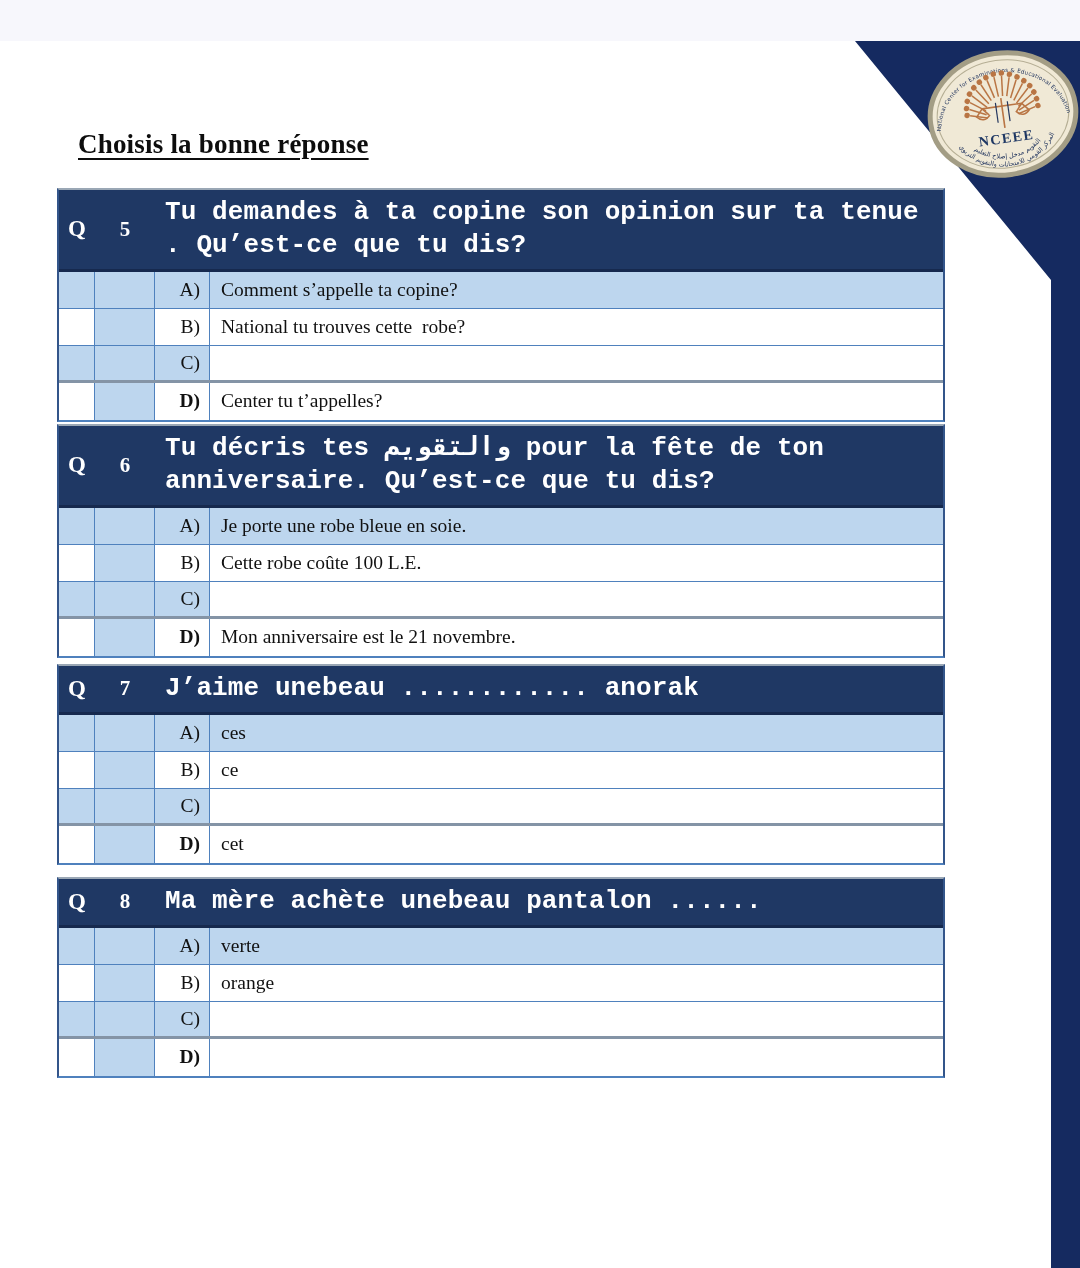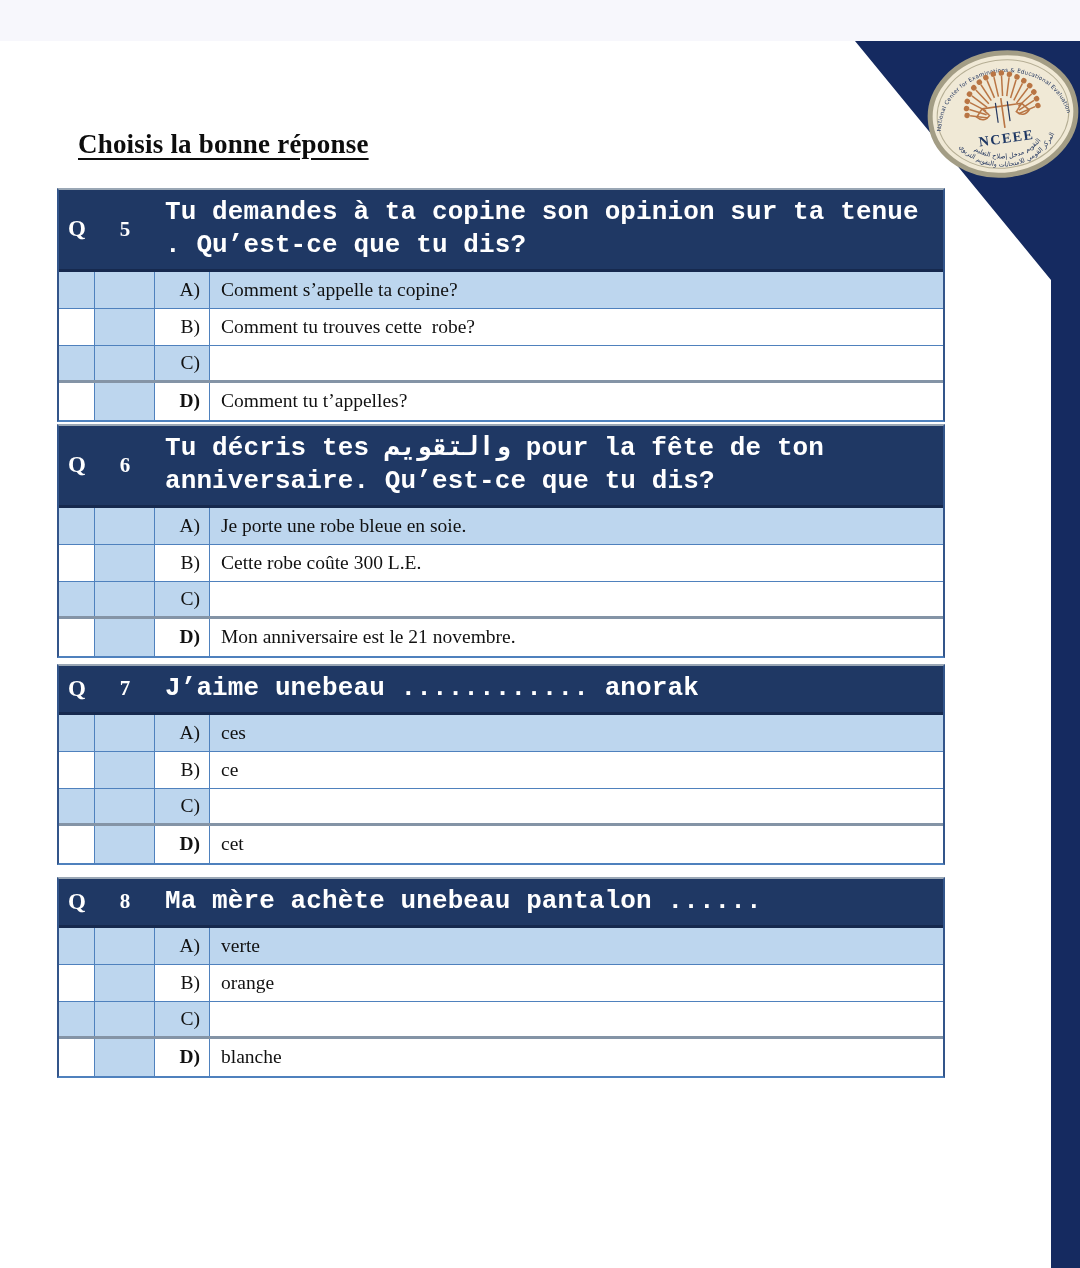--- a/index.html
+++ b/index.html
@@ -214,52 +214,52 @@
   <div class="qrow shaded">
     <div class="c1"></div>
     <div class="c2"></div>
     <div class="c3">A)</div>
     <div class="c4">Comment s’appelle ta copine?</div>
   </div>
   <div class="qrow">
     <div class="c1"></div>
     <div class="c2"></div>
     <div class="c3">B)</div>
-    <div class="c4">Comment tu trouves cette  robe?</div>
+    <div class="c4">National tu trouves cette  robe?</div>
   </div>
   <div class="qrow shaded thick-sep">
     <div class="c1"></div>
     <div class="c2"></div>
     <div class="c3">C)</div>
   </div>
   <div class="qrow bold-letter">
     <div class="c1"></div>
     <div class="c2"></div>
     <div class="c3">D)</div>
-    <div class="c4">Comment tu t’appelles?</div>
+    <div class="c4">Center tu t’appelles?</div>
   </div>
 </div>
 
 <div class="qtable" id="q6">
   <div class="qheader">
     <div class="qc1">Q</div>
     <div class="qc2">6</div>
     <div class="qtext">Tu décris tes والتقويم pour la fête de ton anniversaire. Qu’est-ce que tu dis?</div>
   </div>
   <div class="qrow shaded">
     <div class="c1"></div>
     <div class="c2"></div>
     <div class="c3">A)</div>
     <div class="c4">Je porte une robe bleue en soie.</div>
   </div>
   <div class="qrow">
     <div class="c1"></div>
     <div class="c2"></div>
     <div class="c3">B)</div>
-    <div class="c4">Cette robe coûte 300 L.E.</div>
+    <div class="c4">Cette robe coûte 100 L.E.</div>
   </div>
   <div class="qrow shaded thick-sep">
     <div class="c1"></div>
     <div class="c2"></div>
     <div class="c3">C)</div>
   </div>
   <div class="qrow bold-letter">
     <div class="c1"></div>
     <div class="c2"></div>
     <div class="c3">D)</div>
@@ -318,15 +318,14 @@
   </div>
   <div class="qrow shaded thick-sep">
     <div class="c1"></div>
     <div class="c2"></div>
     <div class="c3">C)</div>
   </div>
   <div class="qrow bold-letter">
     <div class="c1"></div>
     <div class="c2"></div>
     <div class="c3">D)</div>
-    <div class="c4">blanche</div>
   </div>
 </div>
 
 </body></html>

